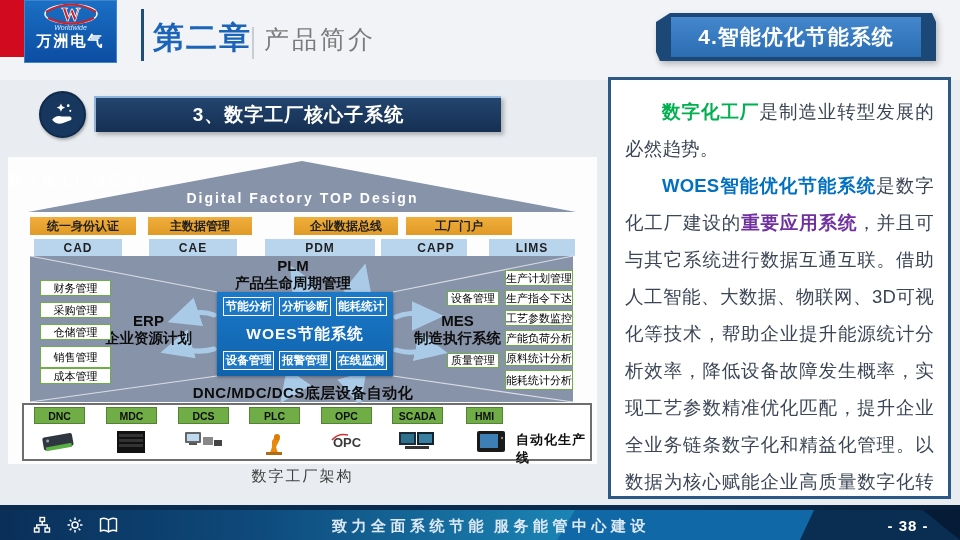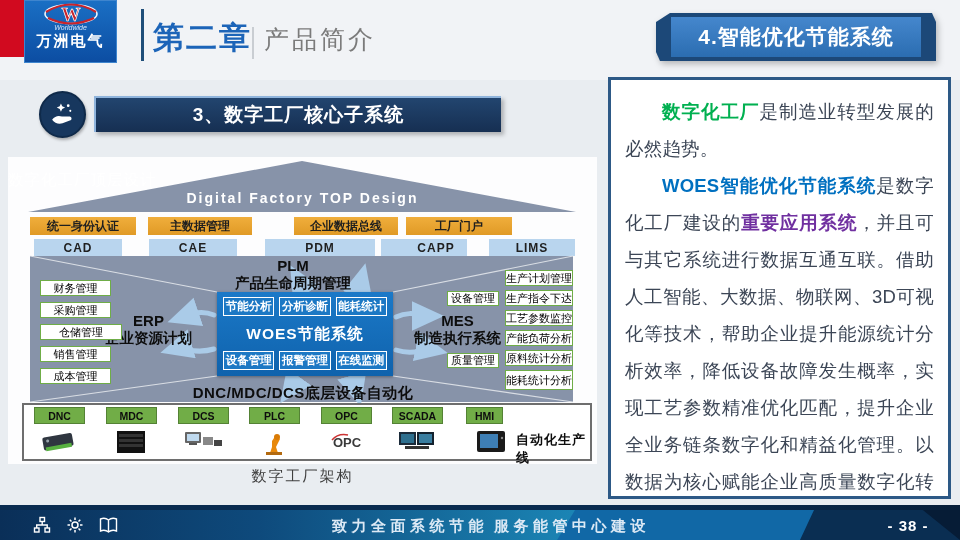--- a/index.html
+++ b/index.html
@@ -157,22 +157,22 @@
     <div style="font-size:14.5px;">企业资源计划</div>
   </div>
   <div class="biglabel" style="left:392px;top:156px;width:115px;font-size:15px;">
     <div>MES</div>
     <div style="font-size:14.5px;">制造执行系统</div>
   </div>
   <div class="biglabel" style="left:120px;top:228px;width:350px;font-size:15px;letter-spacing:0.5px;">DNC/MDC/DCS底层设备自动化</div>
 
   <div class="gbox" style="left:32px;top:123px;width:71px;height:16px;">财务管理</div>
   <div class="gbox" style="left:32px;top:145px;width:71px;height:16px;">采购管理</div>
-  <div class="gbox" style="left:32px;top:167px;width:82px;height:16px;">仓储管理</div>
-  <div class="gbox" style="left:32px;top:189px;width:71px;height:16px;">销售管理</div>
+  <div class="gbox" style="left:32px;top:167px;width:71px;height:16px;">仓储管理</div>
+  <div class="gbox" style="left:32px;top:189px;width:71px;height:22px;">销售管理</div>
   <div class="gbox" style="left:32px;top:211px;width:71px;height:16px;">成本管理</div>
 
   <div class="gbox" style="left:439px;top:134px;width:52px;height:15px;">设备管理</div>
   <div class="gbox" style="left:439px;top:196px;width:52px;height:15px;">质量管理</div>
 
   <div class="gbox" style="left:497px;top:113px;width:68px;height:16px;">生产计划管理</div>
   <div class="gbox" style="left:497px;top:133px;width:68px;height:16px;">生产指令下达</div>
   <div class="gbox" style="left:497px;top:153px;width:68px;height:16px;">工艺参数监控</div>
   <div class="gbox" style="left:497px;top:173px;width:68px;height:16px;">产能负荷分析</div>
   <div class="gbox" style="left:497px;top:193px;width:68px;height:16px;">原料统计分析</div>

